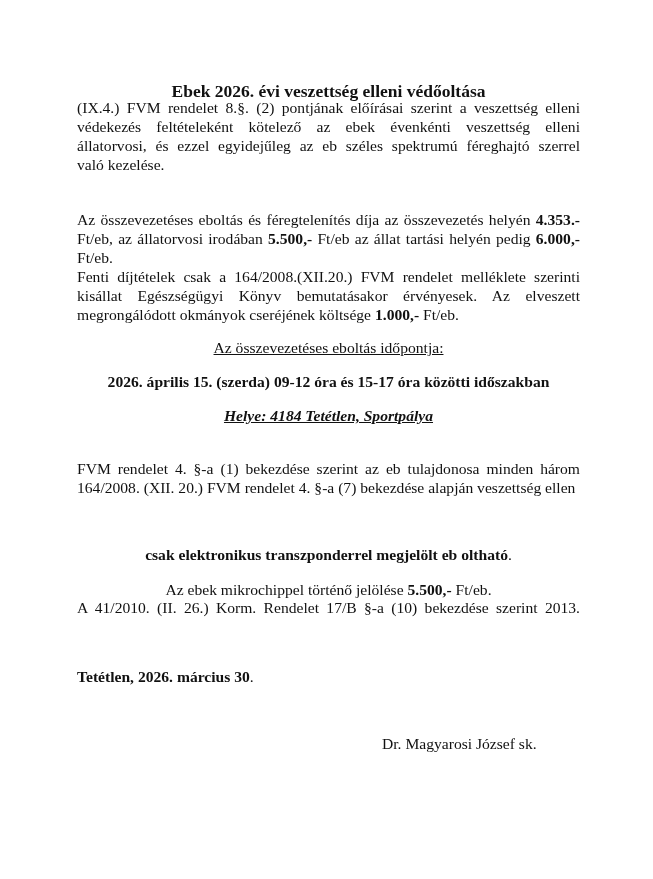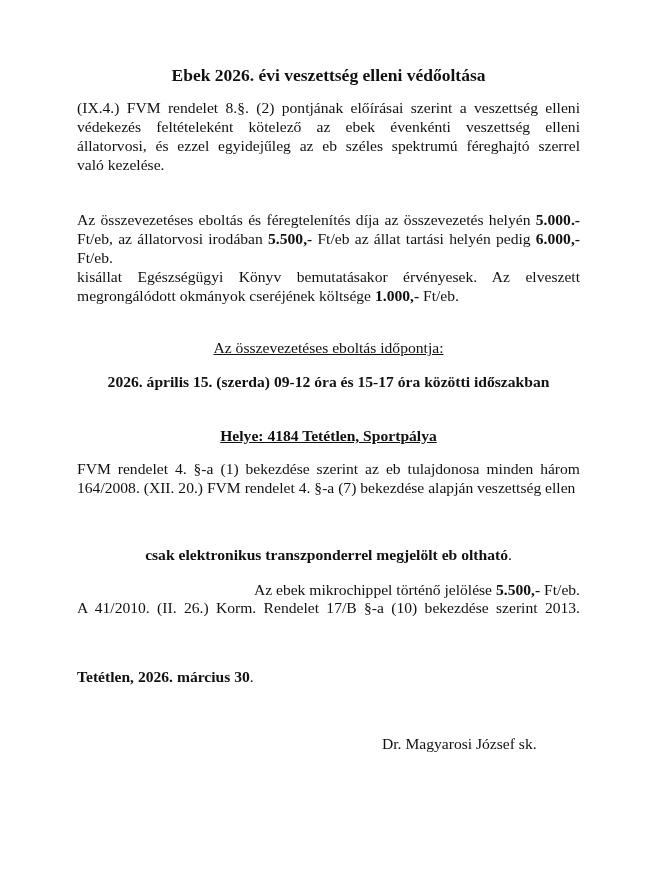--- a/index.html
+++ b/index.html
@@ -3,21 +3,21 @@
 <meta charset="utf-8">
 <style>
   html, body { margin: 0; padding: 0; background: #ffffff; }
   body { width: 653px; height: 879px; overflow: hidden; position: relative; }
   .page {
     position: absolute; left: 77px; top: 0; width: 503px;
     font-family: "Liberation Serif", "DejaVu Serif", serif;
     font-size: 15.6px; line-height: 19px; color: #111111;
   }
   .title {
-    position: absolute; top: 64px; left: 0; width: 503px;
+    position: absolute; top: 80px; left: 0; width: 503px;
     text-align: center; font-weight: bold; font-size: 17.5px; line-height: 22px;
   }
   .para { position: absolute; left: 0; width: 503px; text-align: justify; margin: 0; }
   .para .ln { display: block; text-align: justify; text-align-last: justify; }
   .para .ln.last { text-align-last: left; }
   .center { position: absolute; left: 0; width: 503px; text-align: center; margin: 0; }
   .u { text-decoration: underline; }
   b { font-weight: bold; }
   .sig { position: absolute; left: 305px; top: 734px; white-space: nowrap; }
 </style>
@@ -29,39 +29,40 @@
   <div class="title">Ebek 2026. évi veszettség elleni védőoltása</div>
 
   <div class="para" style="top:98px;">
     <span class="ln">(IX.4.) FVM rendelet 8.§. (2) pontjának előírásai szerint a veszettség elleni</span>
     <span class="ln">védekezés feltételeként kötelező az ebek évenkénti veszettség elleni</span>
     <span class="ln">állatorvosi, és ezzel egyidejűleg az eb széles spektrumú féreghajtó szerrel</span>
     <span class="ln last">való kezelése.</span>
   </div>
 
   <div class="para" style="top:210px;">
-    <span class="ln"><span>Az összevezetéses eboltás és féregtelenítés díja az összevezetés helyén </span><b>5.000.-</b></span>
+    <span class="ln"><span>Az összevezetéses eboltás és féregtelenítés díja az összevezetés helyén </span><b>4.353.-</b></span>
     <span class="ln"><span>Ft/eb, az állatorvosi irodában </span><b>5.500,-</b><span> Ft/eb az állat tartási helyén pedig </span><b>6.000,-</b></span>
     <span class="ln last">Ft/eb.</span>
+    <span class="ln">Fenti díjtételek csak a 164/2008.(XII.20.) FVM rendelet melléklete szerinti</span>
     <span class="ln">kisállat Egészségügyi Könyv bemutatásakor érvényesek. Az elveszett</span>
     <span class="ln last"><span>megrongálódott okmányok cseréjének költsége </span><b>1.000,-</b><span> Ft/eb.</span></span>
   </div>
 
   <div class="center u" style="top:338px;">Az összevezetéses eboltás időpontja:</div>
   <div class="center" style="top:372px;font-weight:bold;">2026. április 15. (szerda) 09-12 óra és 15-17 óra közötti időszakban</div>
-  <div class="center u" style="top:426px;font-weight:bold;">Helye: 4184 Tetétlen, Sportpálya</div>
+  <div class="center u" style="top:406px;font-weight:bold;font-style:italic;">Helye: 4184 Tetétlen, Sportpálya</div>
 
   <div class="para" style="top:459px;">
     <span class="ln">FVM rendelet 4. §-a (1) bekezdése szerint az eb tulajdonosa minden három</span>
     <span class="ln last">164/2008. (XII. 20.) FVM rendelet 4. §-a (7) bekezdése alapján veszettség ellen</span>
   </div>
 
   <div class="center" style="top:545px;"><b>csak elektronikus transzponderrel megjelölt eb oltható</b><span>.</span></div>
 
-  <div class="center" style="top:580px;text-align:right;"><span>Az ebek mikrochippel történő jelölése </span><b>5.500,-</b><span> Ft/eb.</span></div>
+  <div class="center" style="top:580px;"><span>Az ebek mikrochippel történő jelölése </span><b>5.500,-</b><span> Ft/eb.</span></div>
 
   <div class="para" style="top:598px;">
     <span class="ln">A 41/2010. (II. 26.) Korm. Rendelet 17/B §-a (10) bekezdése szerint 2013.</span>
   </div>
 
   <div class="para" style="top:667px;"><b>Tetétlen, 2026. március 30</b><span>.</span></div>
 
   <div class="sig">Dr. Magyarosi József sk.</div>
 </div>
 

